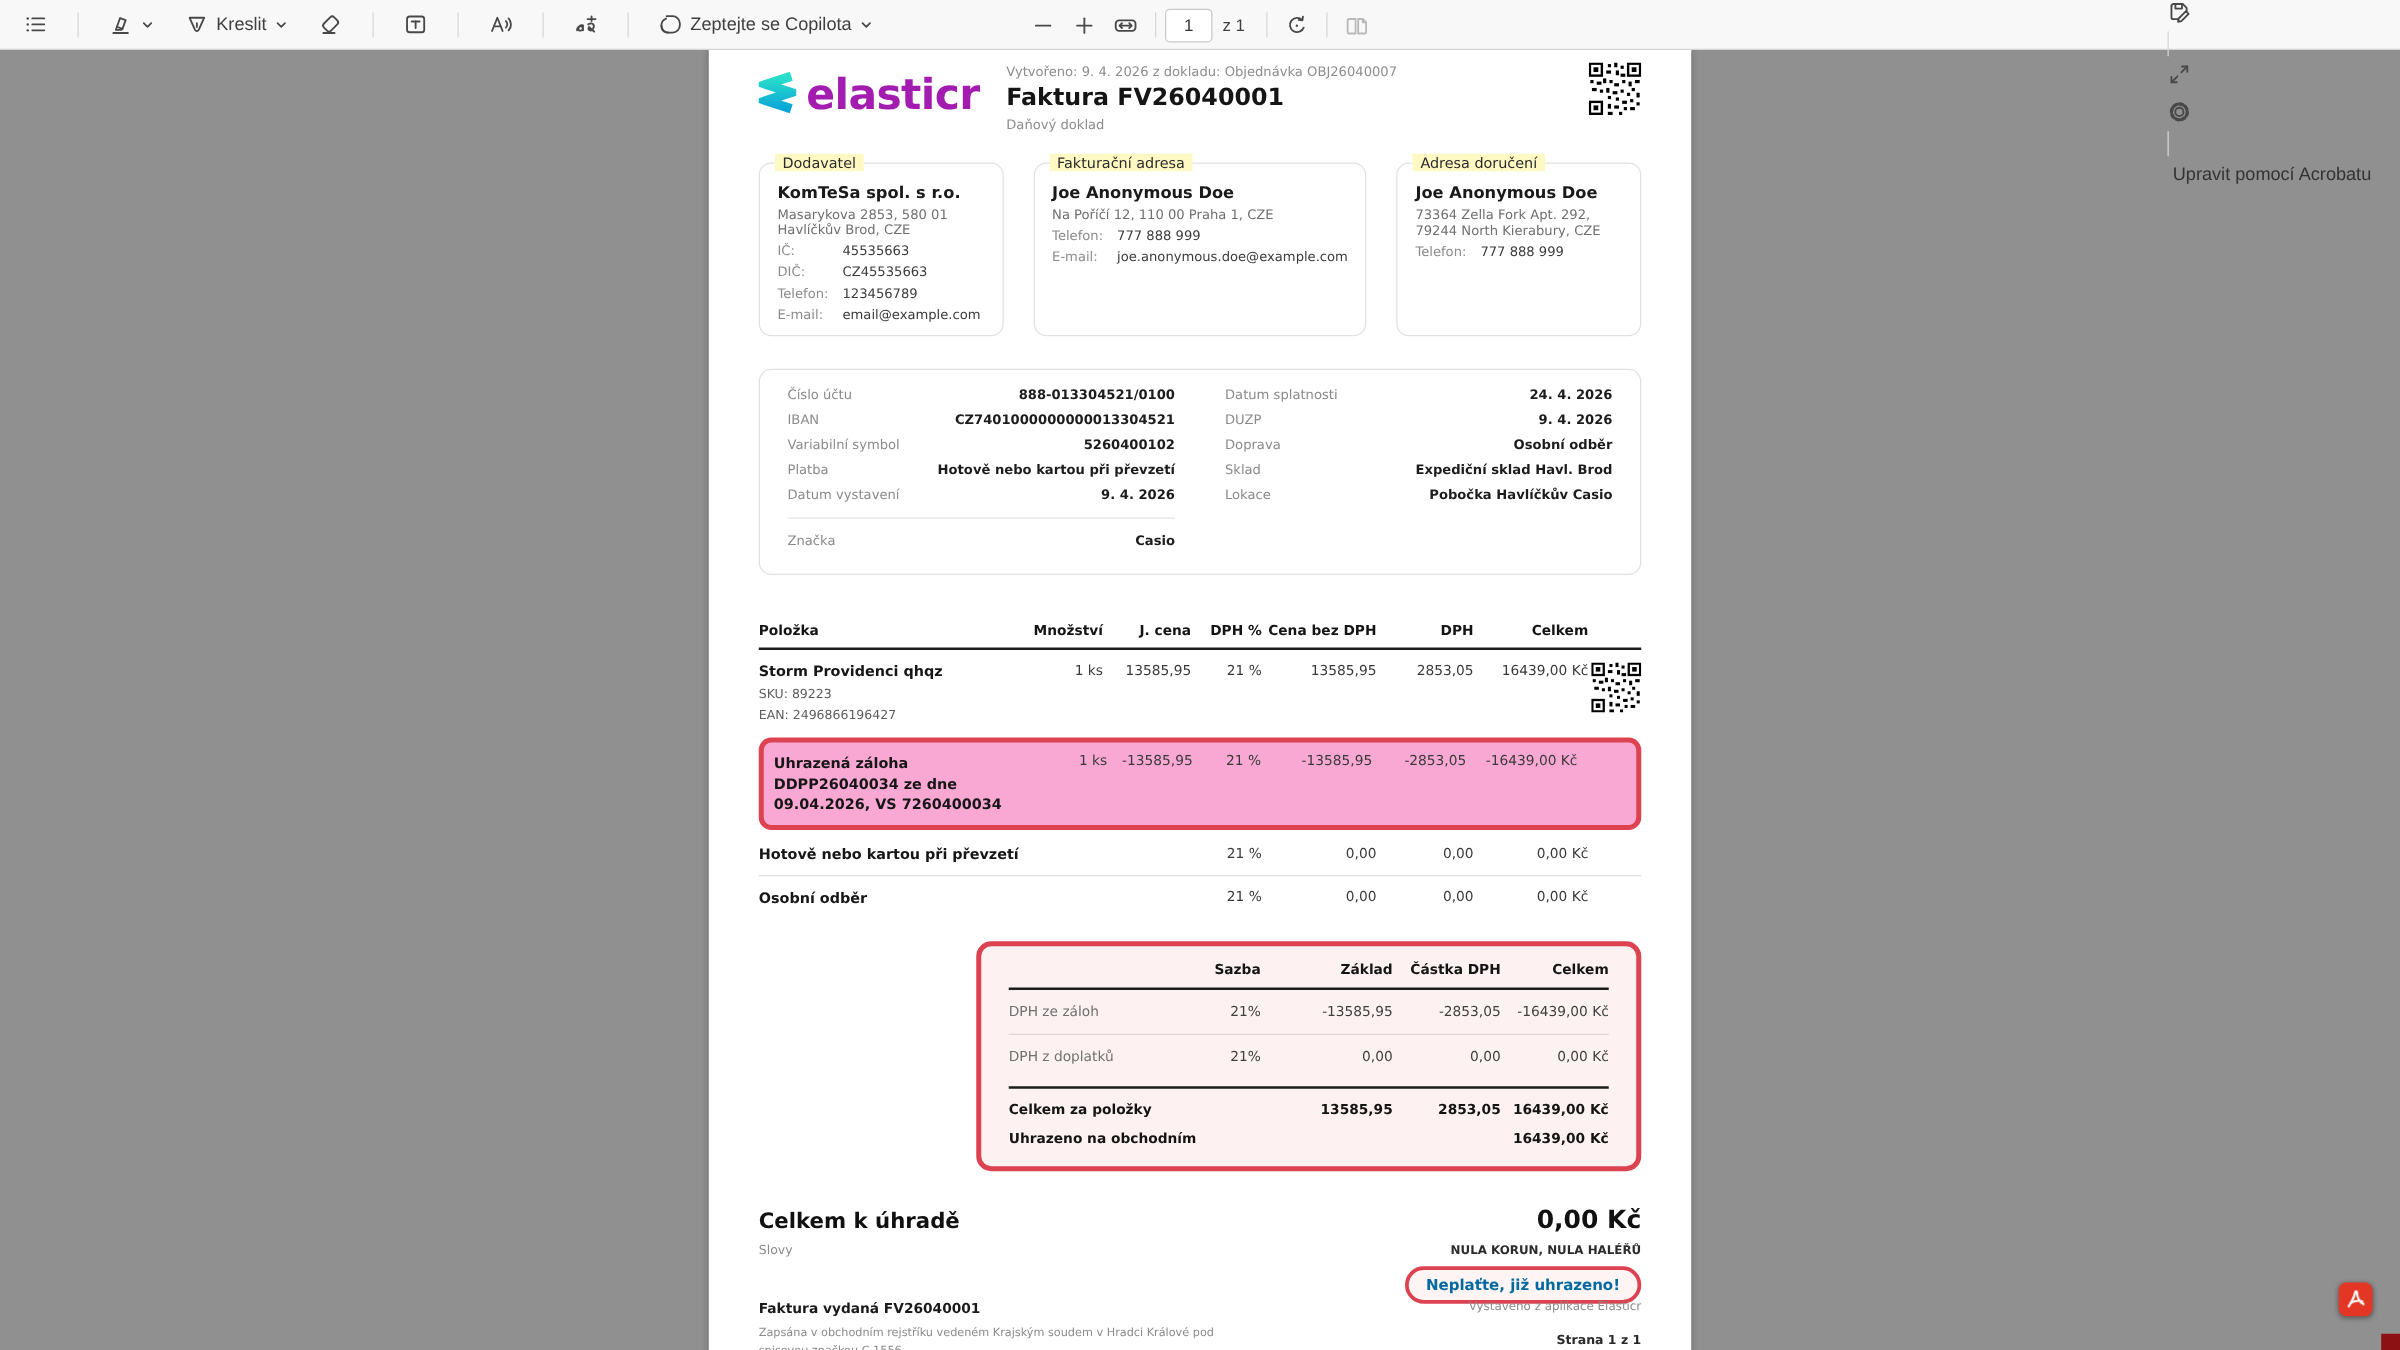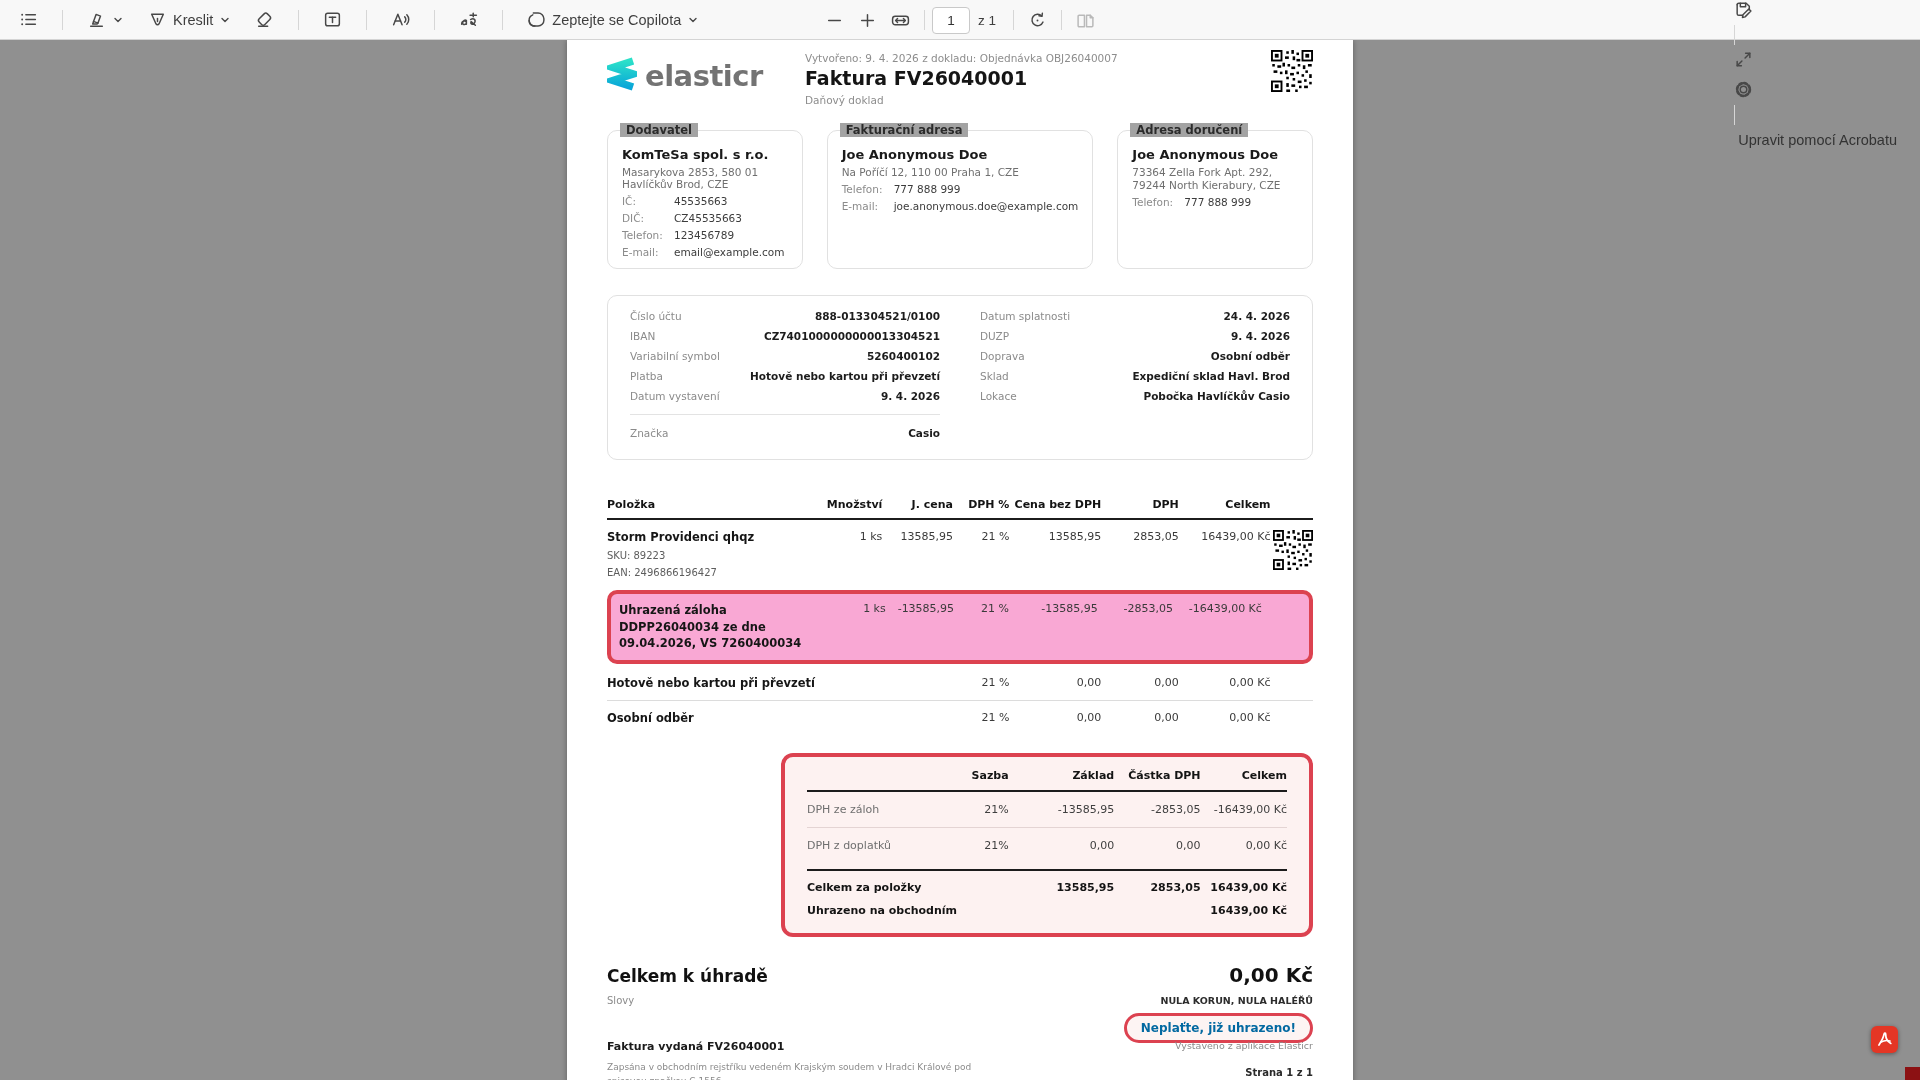--- a/index.html
+++ b/index.html
@@ -26,33 +26,33 @@
   .acrobat-label { font-size:14.5px; color:#333; padding:0 4px; }
 
   
   .page { position:absolute; top:40px; left:50%; transform:translateX(-50%); width:786px; height:1400px;
           background:#ffffff; box-shadow:0 0 6px rgba(0,0,0,.35); padding:10px 40px 0 40px;
           font-family:"DejaVu Sans", sans-serif; color:#222; }
 
   
   .inv-header { display:flex; align-items:flex-start; }
   .logo { display:flex; align-items:center; gap:8px; width:198px; padding-top:6px; }
-  .logo-text { font-size:29px; font-weight:bold; color:#737373; letter-spacing:-0.5px; }
+  .logo-text { font-size:34px; font-weight:bold; color:#a21caf; letter-spacing:-0.5px; }
   .head-mid { flex:1; padding-top:2px; }
   .created-line { font-size:10.5px; color:#8d8d8d; }
   .inv-title { font-size:19px; font-weight:bold; color:#151515; margin-top:3px; }
   .inv-sub { font-size:10.5px; color:#8d8d8d; margin-top:5px; }
   .qr { width:42px; height:42px; flex:0 0 auto; }
 
   
   .addr-row { display:flex; gap:24px; margin-top:24px; }
   .addr-box { flex:1; border:1px solid #e1e1e1; border-radius:10px; padding:12px 14px 10px 14px;
               position:relative; min-height:116px; }
-  .addr-label { position:absolute; top:-8px; left:12px; background:#a3a3a3; padding:0 6px;
-                font-size:11.5px; font-weight:bold; color:#2b2b2b; }
+  .addr-label { position:absolute; top:-8px; left:12px; background:#fef9c3; padding:0 6px;
+                font-size:11.5px; font-weight:normal; color:#2b2b2b; }
   .addr-name { font-size:13px; font-weight:bold; color:#1a1a1a; margin-top:4px; }
   .addr-line { font-size:10.5px; color:#6f6f6f; margin-top:4px; }
   .addr-field { display:flex; font-size:10.5px; margin-top:5px; }
   .addr-field .fl { color:#8b8b8b; width:52px; flex:0 0 auto; }
   .addr-field .fv { color:#3c3c3c; }
 
   
   .pay-box { border:1px solid #e1e1e1; border-radius:10px; margin-top:26px; padding:14px 22px 12px 22px;
              display:flex; gap:40px; }
   .pay-col { flex:1; }

